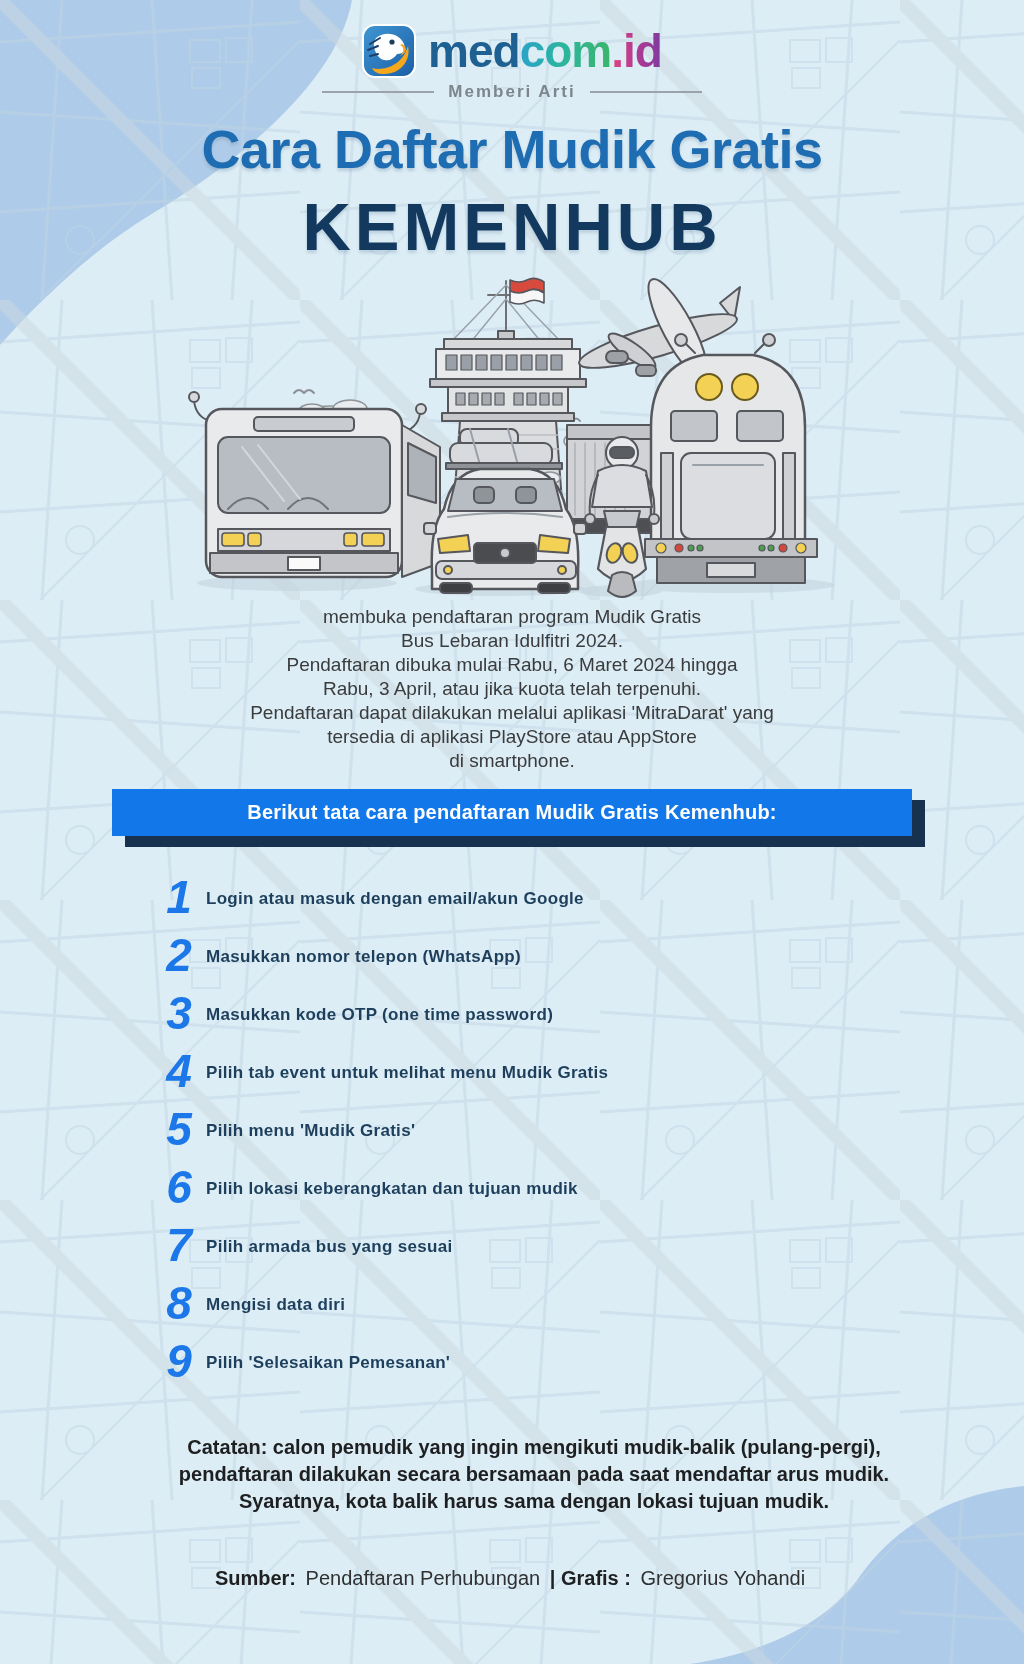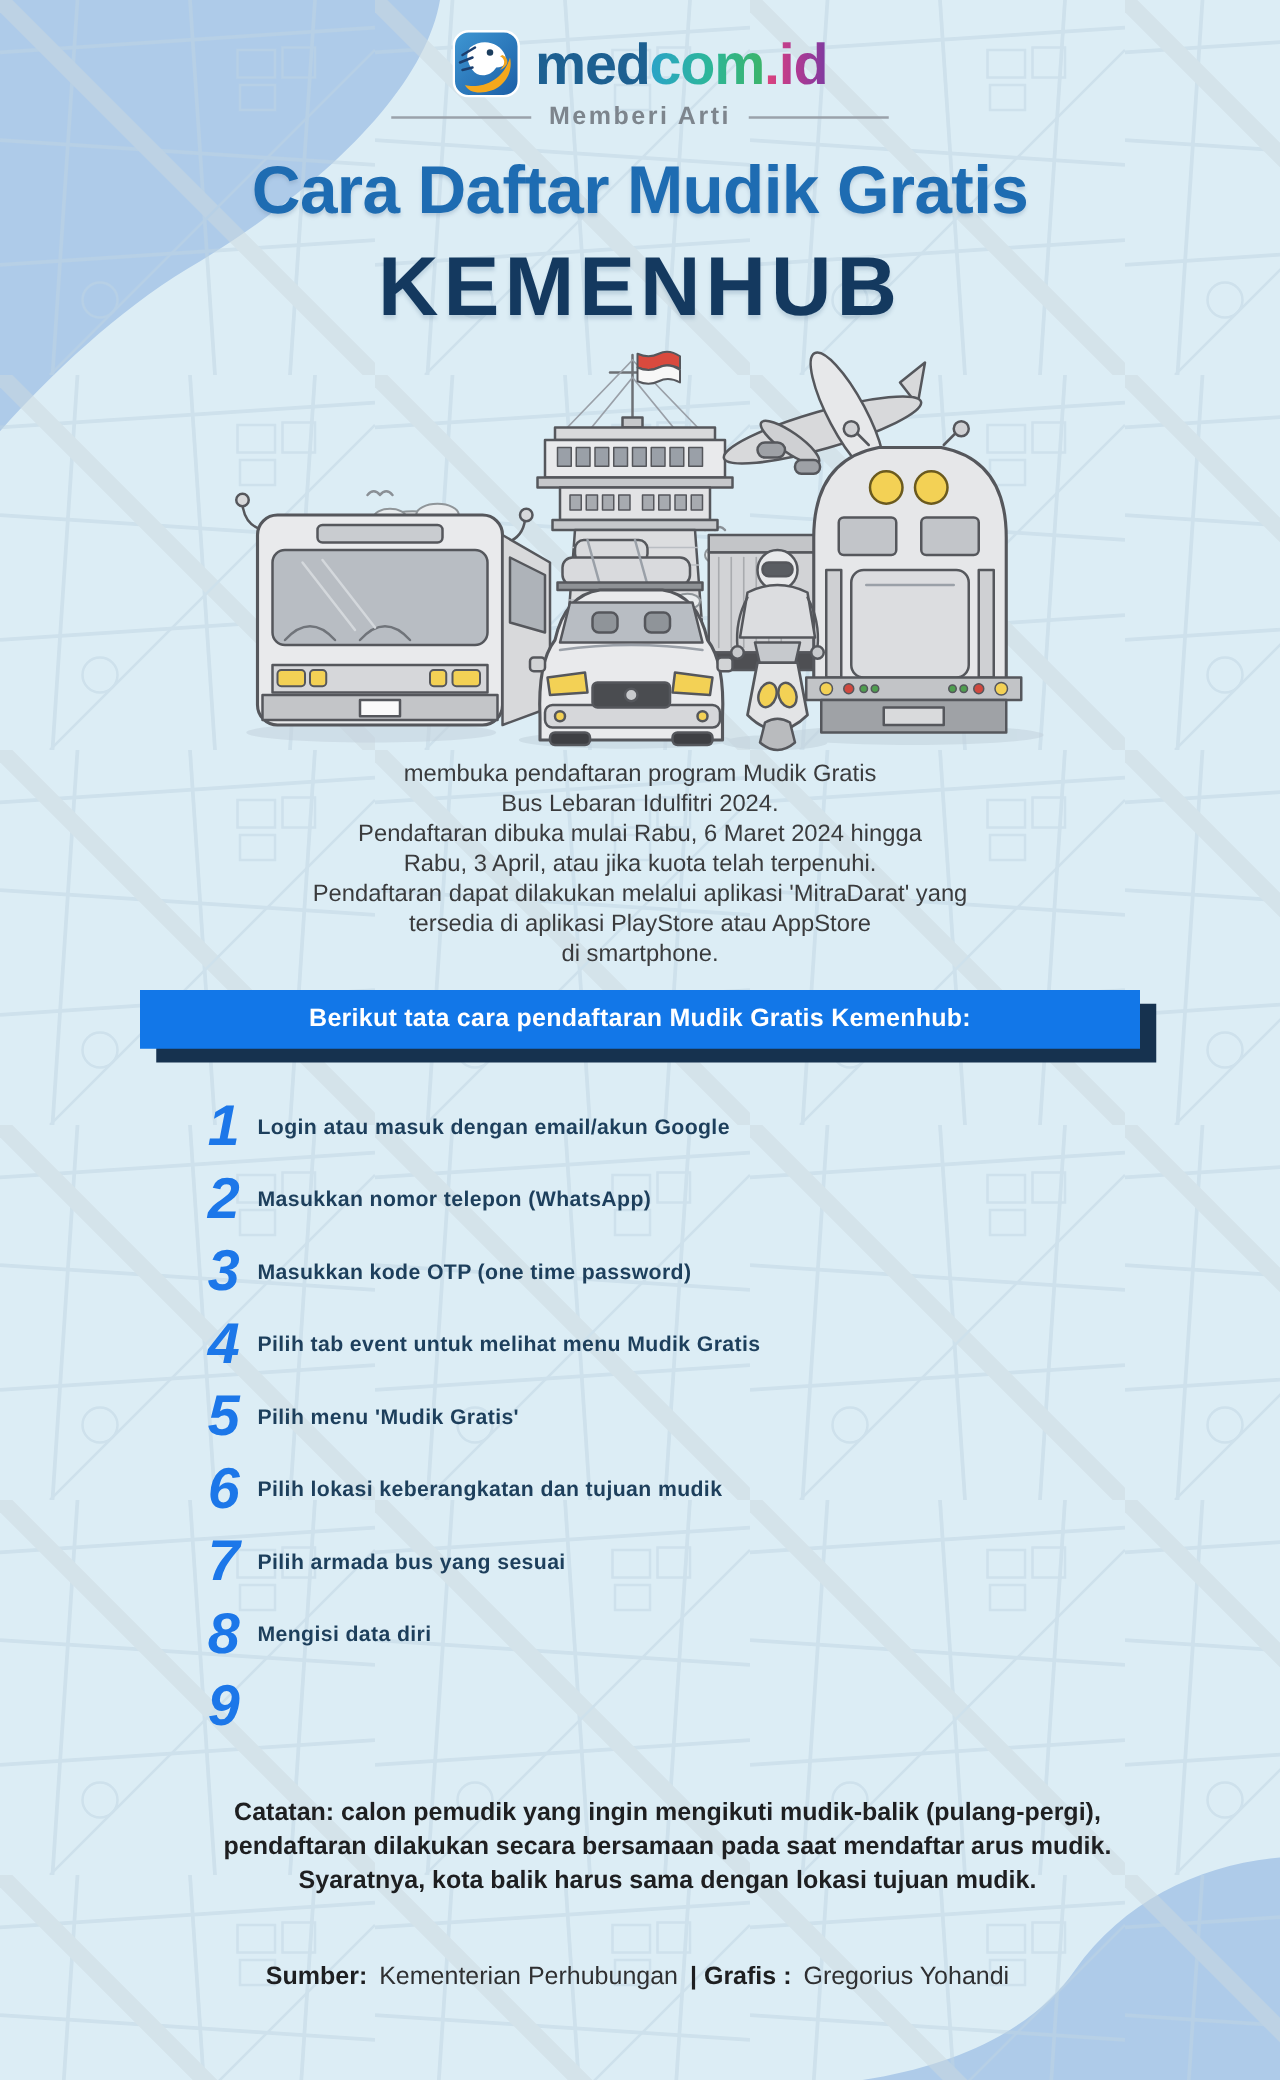--- a/index.html
+++ b/index.html
@@ -8,21 +8,21 @@
   .content{position:relative;z-index:1;width:100%;height:100%;}
 
   
   .logo-row{display:flex;justify-content:center;align-items:center;gap:12px;padding-top:24px;}
   .logo-word{font-size:46px;font-weight:800;letter-spacing:-1px;line-height:1;}
   .logo-med{color:#1d6091;}
   .logo-com{background:linear-gradient(90deg,#2aa3c8,#2db69b,#3cb46a);-webkit-background-clip:text;background-clip:text;color:transparent;}
   .logo-id{background:linear-gradient(90deg,#e0457b,#b13a92,#7e3aa0);-webkit-background-clip:text;background-clip:text;color:transparent;}
   .tagline-row{display:flex;justify-content:center;align-items:center;gap:14px;margin-top:4px;}
   .tagline-rule{width:112px;height:2px;background:#9aa2ab;}
-  .tagline{font-size:20px;color:#7d858d;letter-spacing:2px;font-weight:600;}
+  .tagline{font-size:17px;color:#7d858d;letter-spacing:2px;font-weight:600;}
 
   
   .title1{margin:16px 0 0;text-align:center;font-size:54px;font-weight:900;color:#1e6cb2;letter-spacing:-0.5px;text-shadow:0 3px 3px rgba(100,130,160,.28);}
   .title2{margin:8px 0 0;text-align:center;font-size:67px;font-weight:900;color:#14395f;letter-spacing:4px;text-shadow:0 3px 3px rgba(100,130,160,.25);}
 
   .illus{display:flex;justify-content:center;margin-top:6px;}
 
   
   .intro{margin-top:4px;text-align:center;font-size:19px;line-height:24px;color:#3a3b3d;}
   .intro b{font-weight:700;color:#28292b;}
@@ -351,31 +351,32 @@
       <div class="step">
         <span class="step-num">7</span>
         <span class="step-text">Pilih armada bus yang sesuai</span>
       </div>
       <div class="step">
         <span class="step-num">8</span>
         <span class="step-text">Mengisi data diri</span>
       </div>
       <div class="step">
         <span class="step-num">9</span>
+        <span class="step-text">Pilih 'Selesaikan Pemesanan'</span>
       </div>
     </div>
 
     <div class="note">
       <div>Catatan: calon pemudik yang ingin mengikuti mudik-balik (pulang-pergi),</div>
       <div>pendaftaran dilakukan secara bersamaan pada saat mendaftar arus mudik.</div>
       <div>Syaratnya, kota balik harus sama dengan lokasi tujuan mudik.</div>
     </div>
 
     <div class="footer">
       <b>Sumber:</b>
-      <span>Kementerian Perhubungan</span>
+      <span>Pendaftaran Perhubungan</span>
       <b>|</b>
       <b>Grafis :</b>
       <span>Gregorius Yohandi</span>
     </div>
 
   </div>
 </div>
 
 </body></html>

